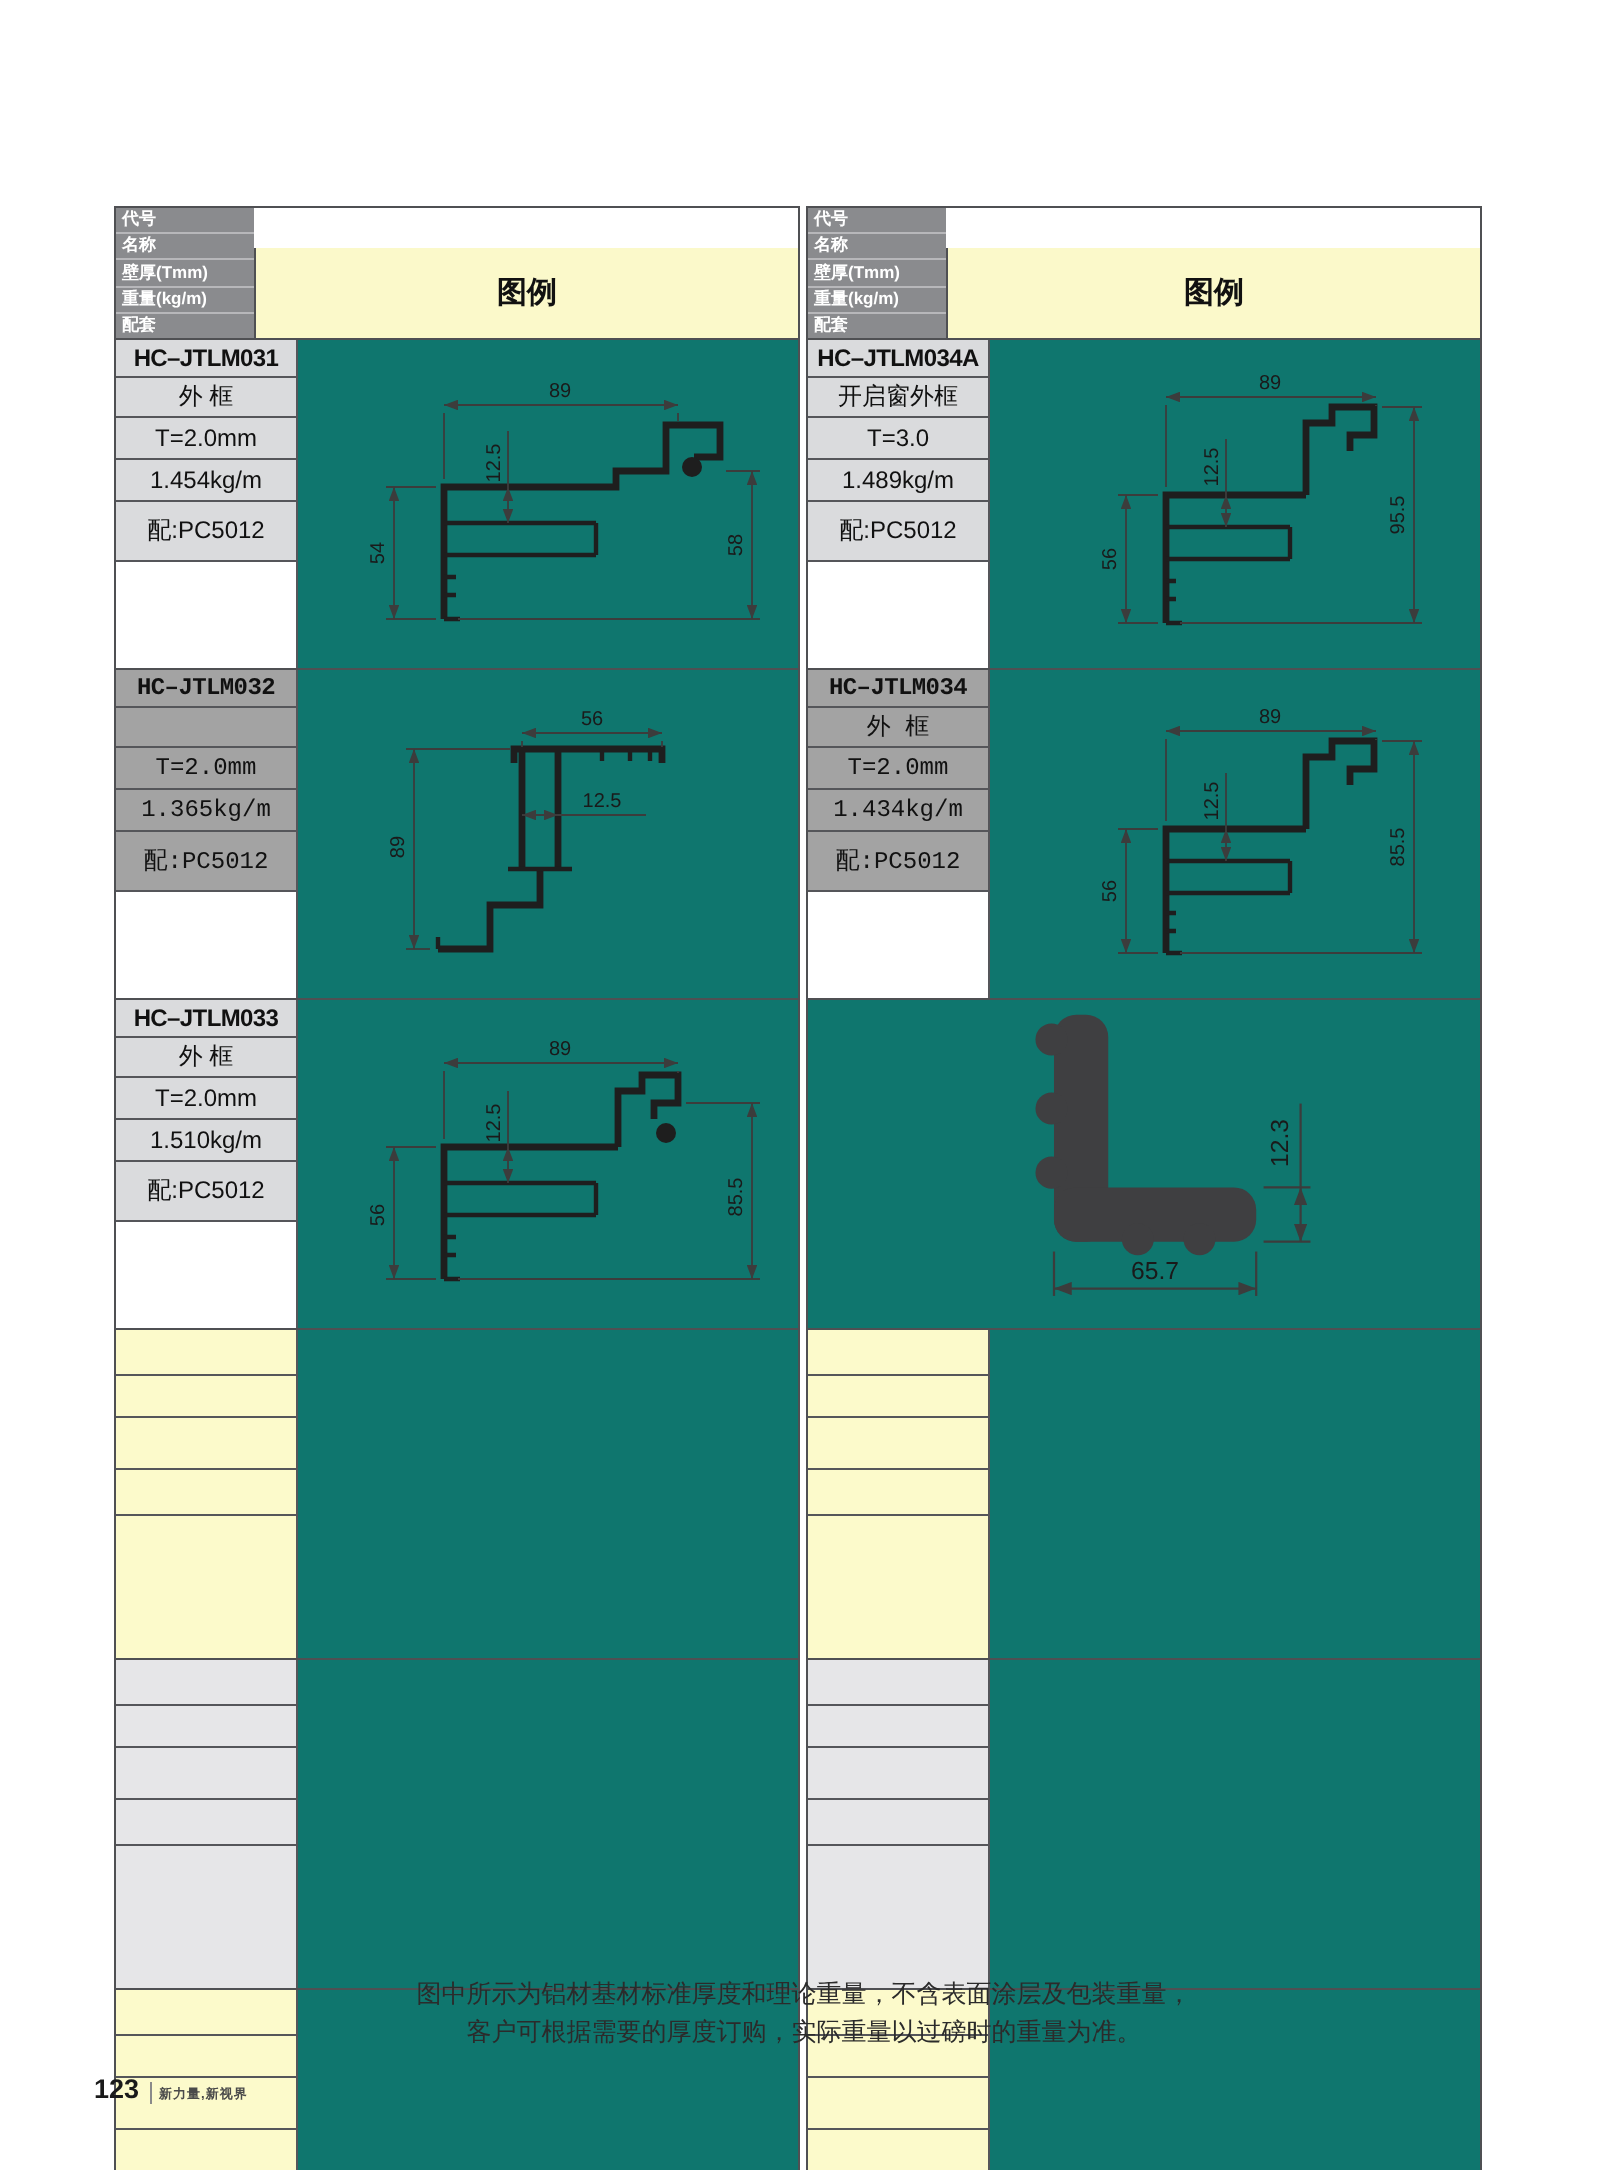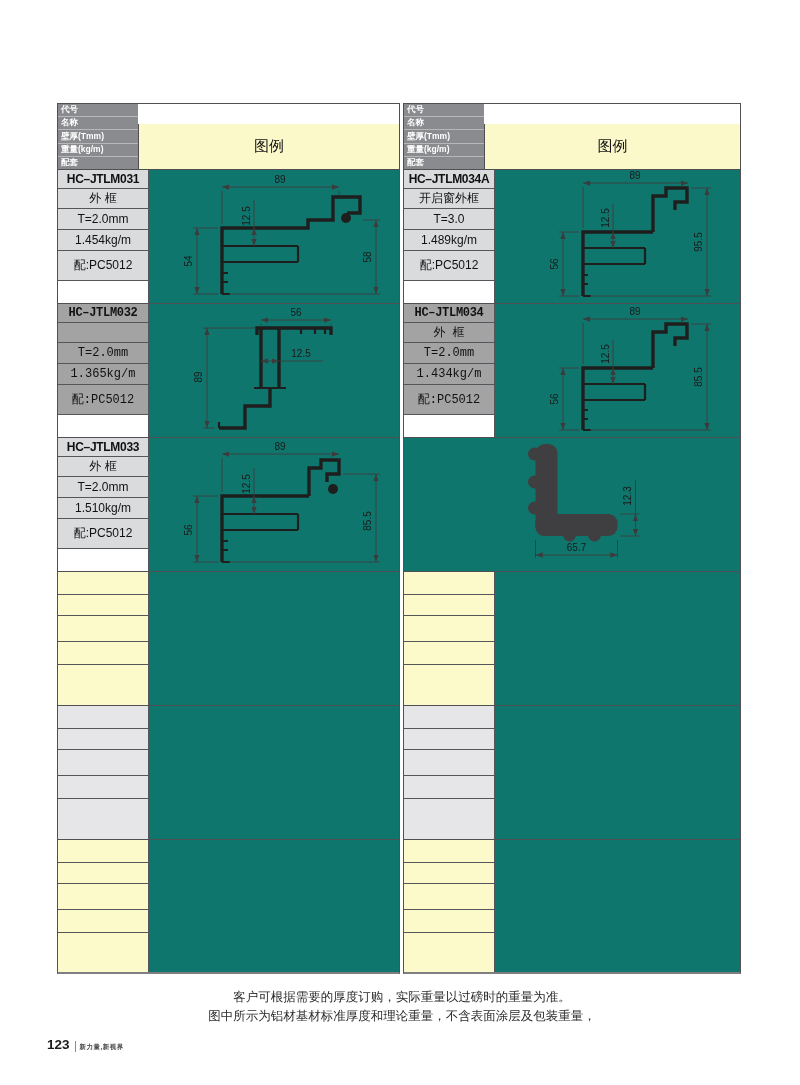--- a/index.html
+++ b/index.html
@@ -6,29 +6,29 @@
   html,body { background:#ffffff; }
   .sheet {
     position: relative; width: 800px; height: 1085px; background:#ffffff;
     font-family: "Liberation Sans", "DejaVu Sans", sans-serif; overflow: hidden;
   }
   .table-wrap { position:absolute; left:57px; top:103px; display:flex; gap:3px; }
   .half { width:343px; display:flex; flex-direction:column; }
   .half.right { width:338px; }
 
   .hdr { display:flex; height:67px; border:1px solid #4f5053; background:#fff; }
-  .hdr-labels { width:80px; display:flex; flex-direction:column; background:#8a8b8e; }
+  .hdr-labels { width:69px; display:flex; flex-direction:column; background:#8a8b8e; }
   .hdr-cell { flex:1; color:#ffffff; font-size:8.5px; font-weight:bold;
     display:flex; align-items:center; padding-left:3px; border-bottom:1px solid #b7b7ba; }
   .hdr-cell:last-child { border-bottom:none; }
   .hdr-legend { flex:1; background:#fbf9ca; border-left:1px solid #4f5053;
     display:flex; align-items:center; justify-content:center;
-    font-size:15px; font-weight:normal; color:#111;margin-top:20px; }
-
-  .row { display:flex; height:135px; border:1px solid #4f5053; margin-top:-1px; background:#fff; }
+    font-size:15px; font-weight:bold; color:#111;margin-top:20px; }
+
+  .row { display:flex; height:166px; border:1px solid #4f5053; margin-top:-1px; background:#fff; }
   .row.last { border-bottom:2px solid #7e7f82; }
   .labels { width:91px; display:flex; flex-direction:column; border-right:1px solid #55565a; }
   .lbl { display:flex; align-items:center; justify-content:center; text-align:center;
     font-size:12px; color:#111; border-bottom:1px solid #55565a; overflow:hidden; }
   .lbl.code { font-weight:bold; font-size:12px; letter-spacing:-0.3px; }
   .h-code{height:19px} .h-name{height:20px} .h-t{height:21px} .h-w{height:21px} .h-m{height:30px}
   .filler { flex:1; background:#fff; }
   .gray  .lbl { background:#dadbdd; }
   .yellow .lbl { background:#a3a3a3;font-family:Liberation Mono, monospace; }
   .egray   .lbl { background:#e6e6e8; }
@@ -351,22 +351,22 @@
           <div class="lbl e3"></div>
             <div class="lbl e4"></div>
           <div class="lbl e5"></div>
         </div>
         <div class="diagram"></div>
       </div>
     </div>
   </div>
 
   <div class="footnote">
+    <div>图中所示为铝材基材标准厚度和理论重量，不含表面涂层及包装重量，</div>
     <div>客户可根据需要的厚度订购，实际重量以过磅时的重量为准。</div>
-    <div>图中所示为铝材基材标准厚度和理论重量，不含表面涂层及包装重量，</div>
   </div>
 
   <div class="pagefoot">
     <span class="pagenum">123</span>
     <span class="footsep"></span>
     <span class="slogan">新力量,新视界</span>
   </div>
 </div>
 
 </body></html>

